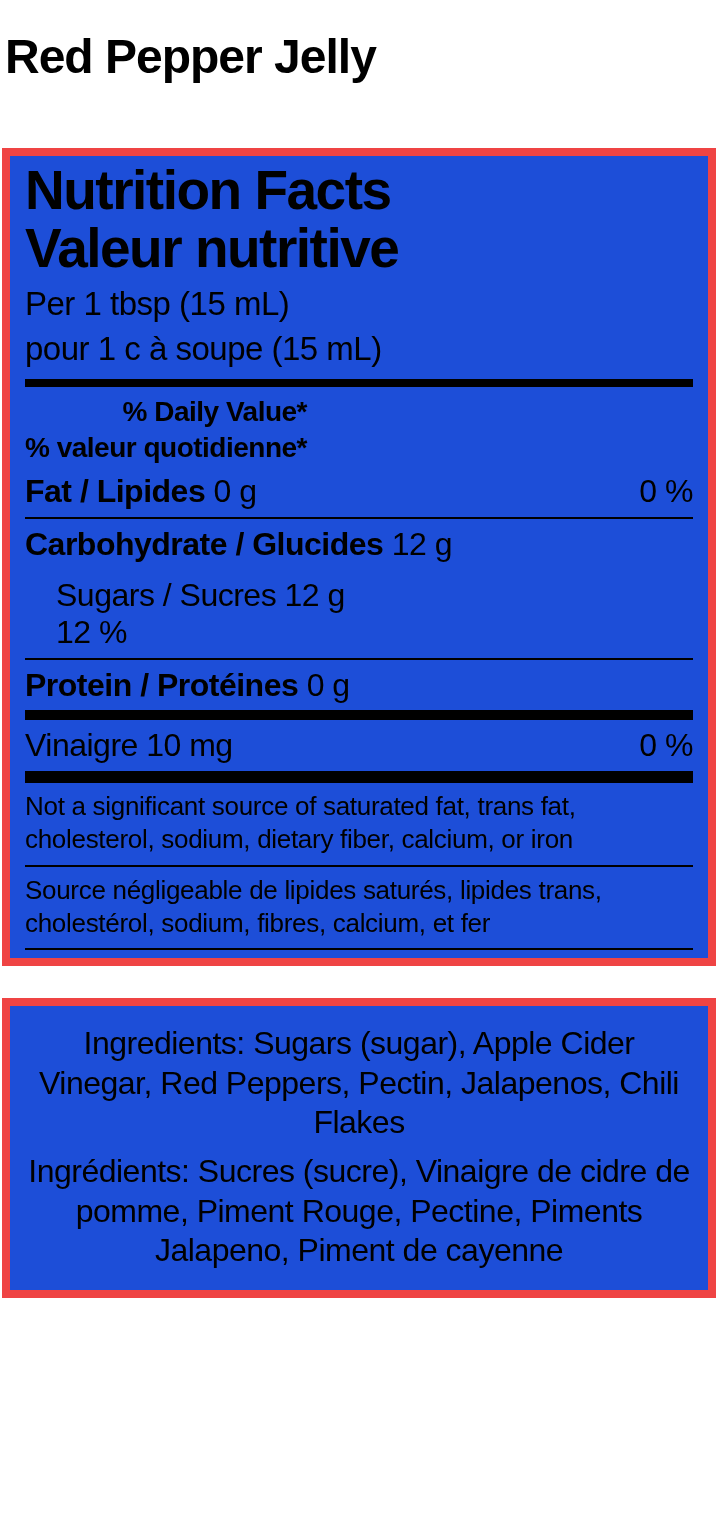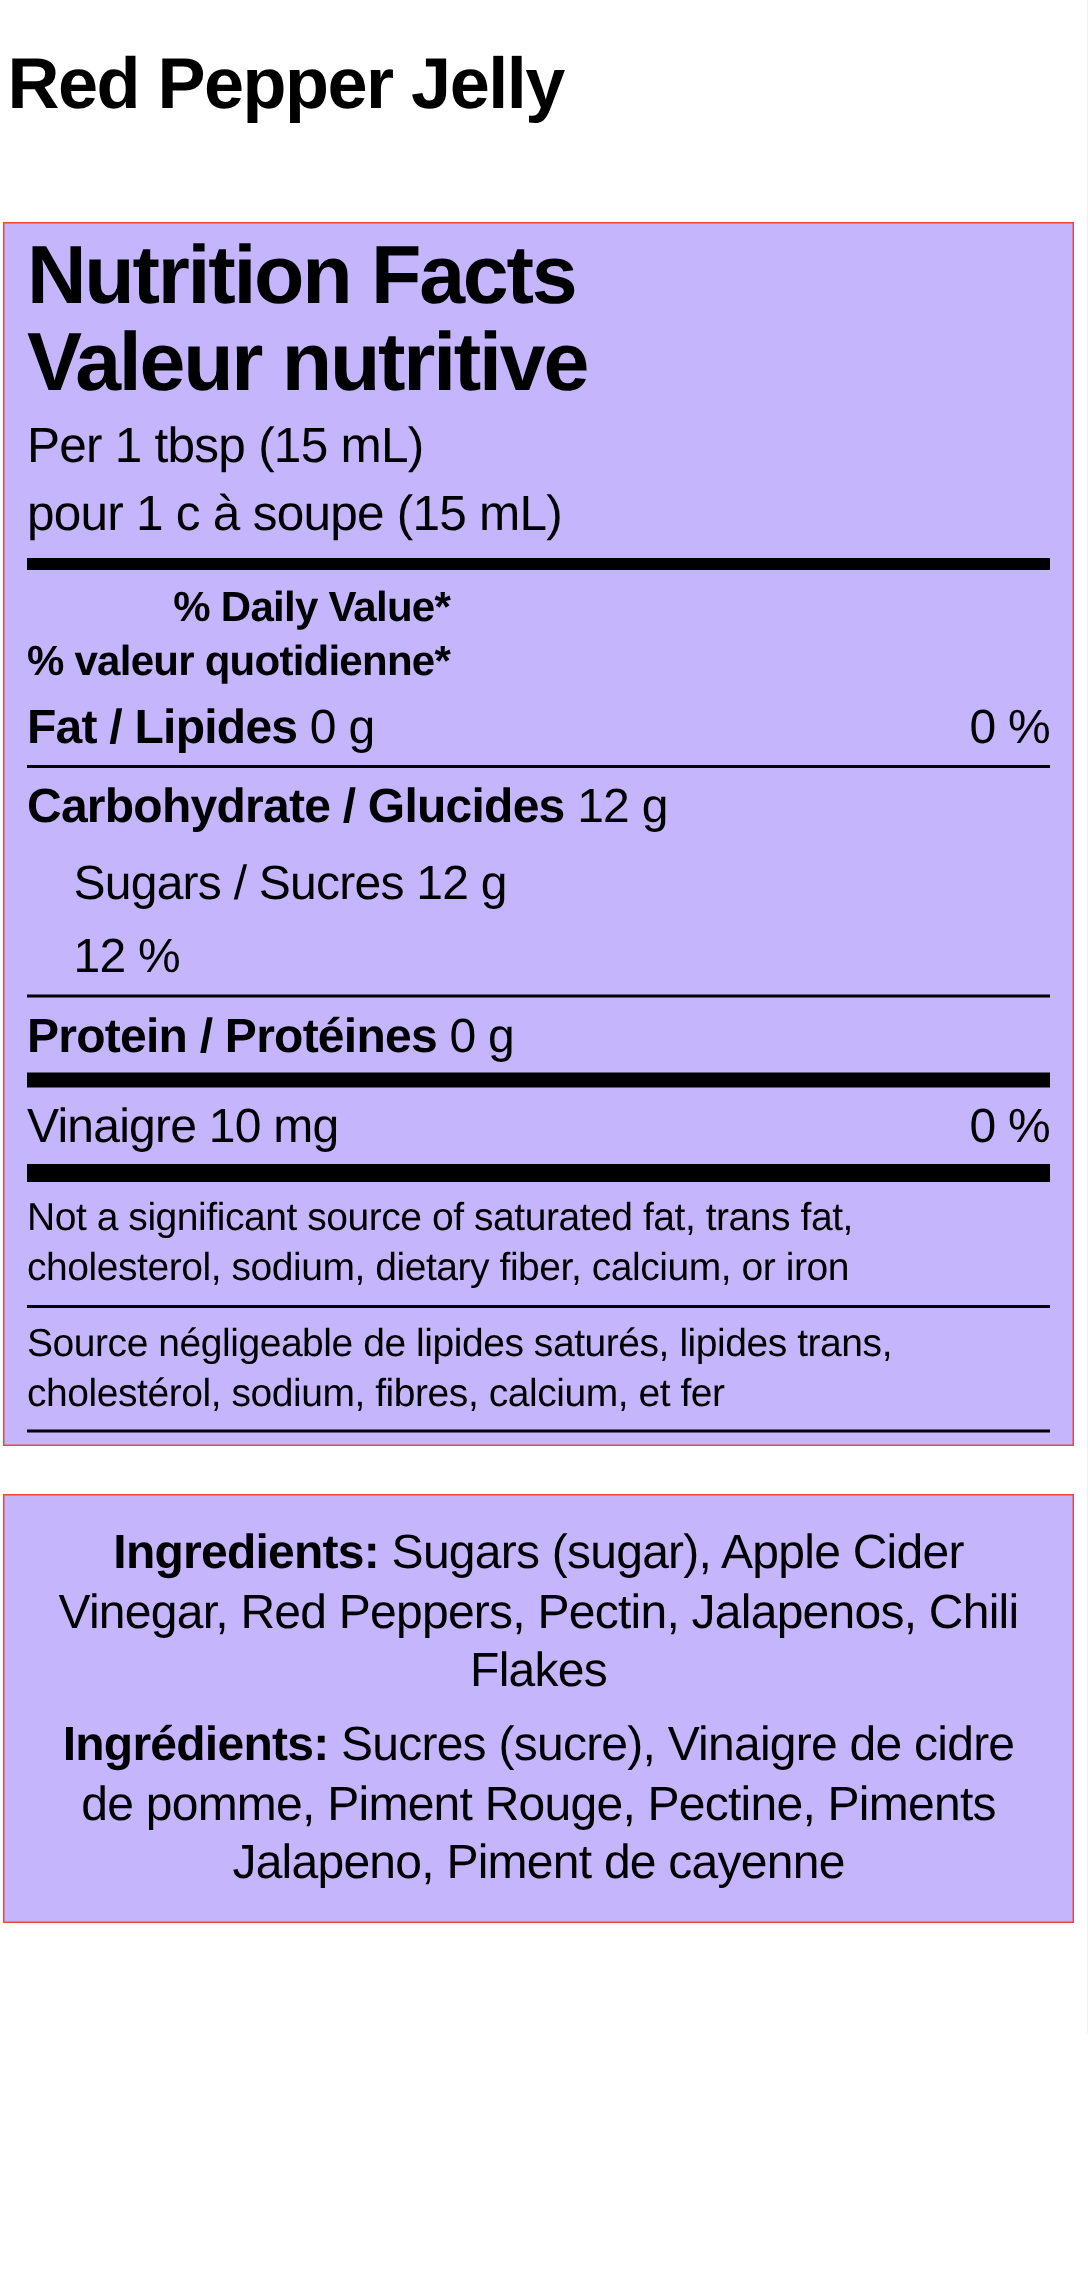--- a/index.html
+++ b/index.html
@@ -15,24 +15,24 @@
     overflow: hidden;
   }
   .page-title {
     font-size: 48px;
     font-weight: bold;
     letter-spacing: -1px;
     margin: 32px 0 0 5px;
     line-height: 1.05;
   }
   .box {
-    border: 1px solid #ef4444;
+    border: 8px solid #ef4444;
     margin-left: 2px;
     margin-right: 9px;
-    background: #c4b5fd;
+    background: #1d4ed8;
   }
   .facts-box {
     margin-top: 66px;
     padding: 6px 15px 8px 15px;
   }
   .nf-title, .vn-title {
     font-size: 55px;
     font-weight: bold;
     letter-spacing: -1.5px;
     line-height: 1.05;
@@ -72,21 +72,20 @@
     letter-spacing: -0.5px;
   }
   .nutrient-row {
     display: flex;
     justify-content: space-between;
     align-items: baseline;
     font-size: 32px;
     letter-spacing: -0.5px;
     padding: 7px 0;
     line-height: 1.15;
-    gap: 12px;
   }
   .nutrient-row .lbl-bold { font-weight: bold; }
   .nutrient-row .pct { white-space: nowrap; }
   .row-indent { padding-left: 31px; flex-direction: column; }
   .divider-thin { border-top: 2px solid #000; }
   .bar-protein { height: 10px; }
   .bar-potassium { height: 12px; }
   .fine-print {
     font-size: 26px;
     line-height: 1.28;
@@ -102,21 +101,21 @@
   .footnotes b { letter-spacing: -0.3px; }
   .ingredients-box {
     margin-top: 32px;
     padding: 18px 18px 20px 18px;
     text-align: center;
     font-size: 32px;
     line-height: 1.23;
     letter-spacing: -0.5px;
   }
   .ingredients-en { margin-bottom: 10px; }
-  .ing-label { font-weight: bold; }
+  .ing-label { font-weight: normal; }
 </style>
 </head>
 <body>
 
 <h1 class="page-title">Red Pepper Jelly</h1>
 
 <section class="box facts-box">
 
   <div class="nf-title">Nutrition Facts</div>
   <div class="vn-title">Valeur nutritive</div>

